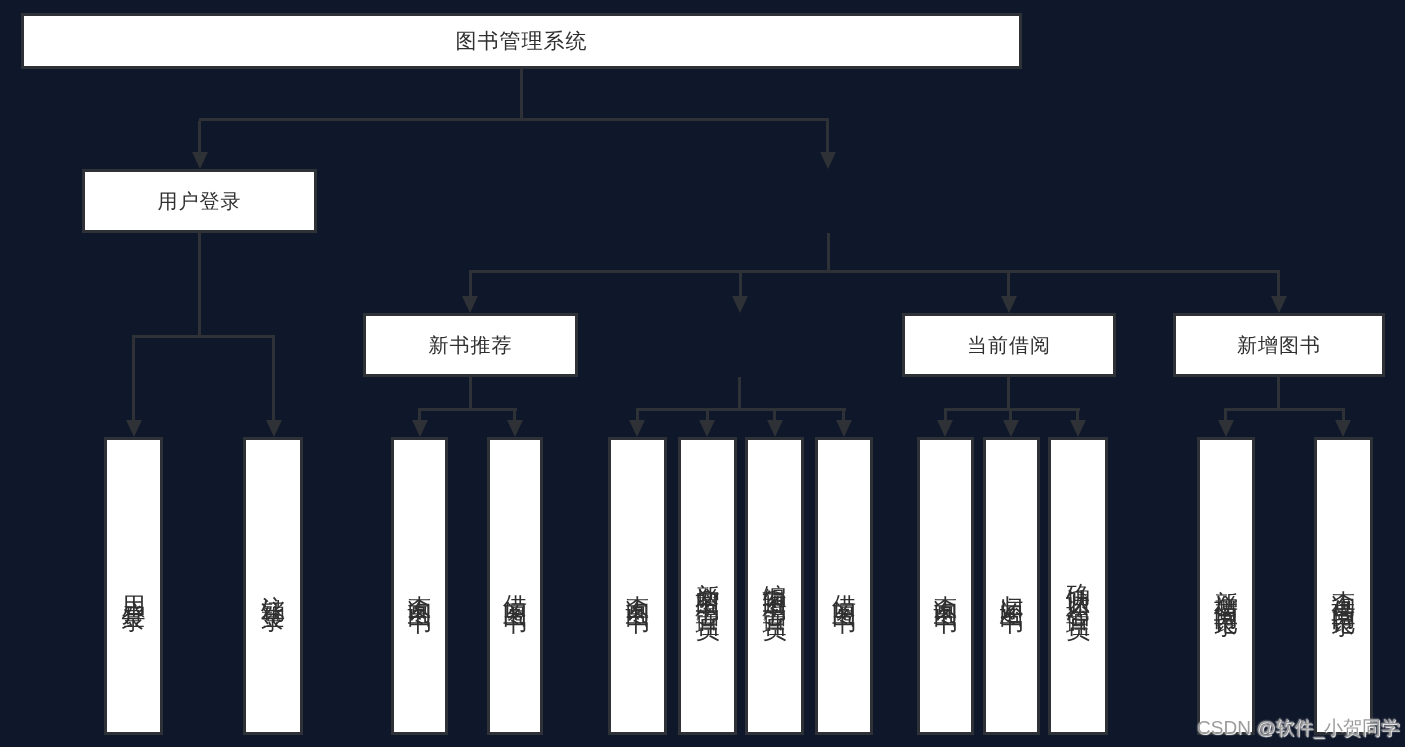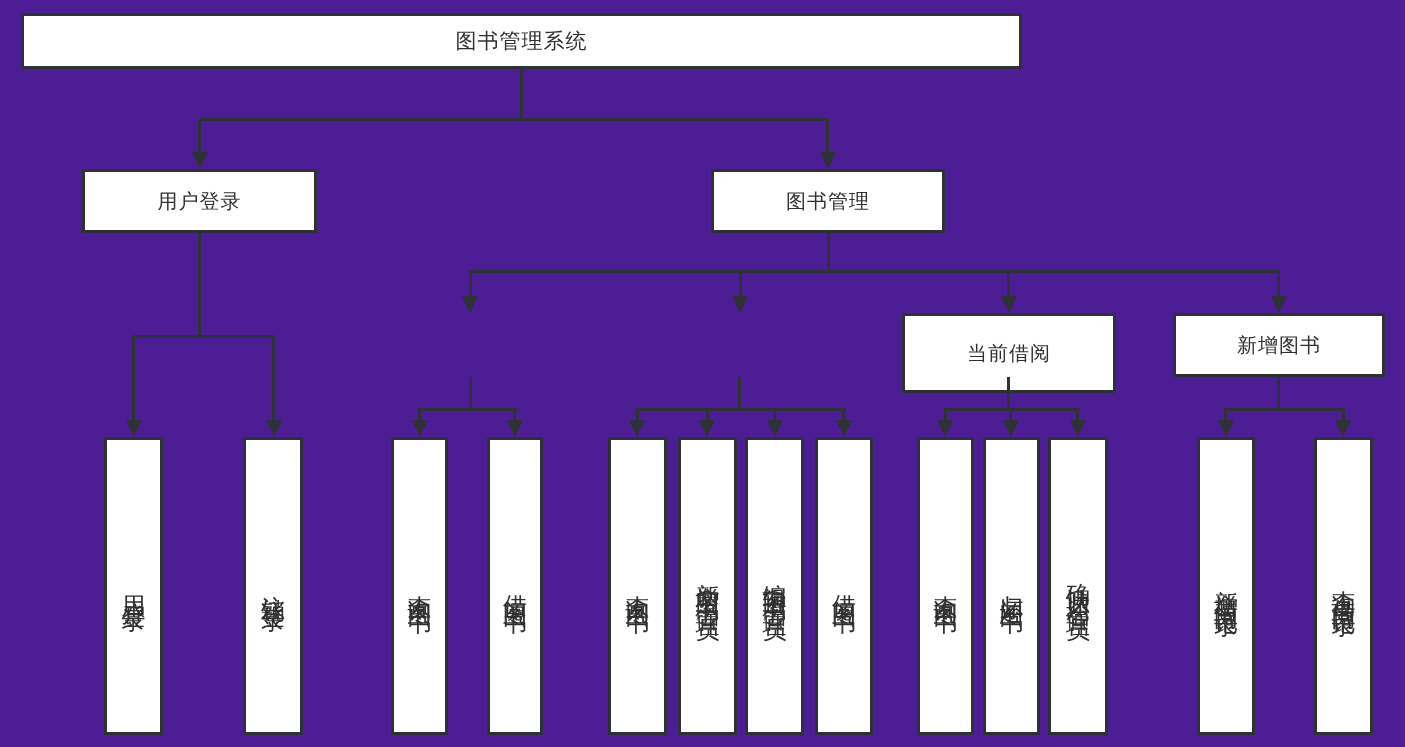--- a/index.html
+++ b/index.html
@@ -1,19 +1,19 @@
 <!DOCTYPE html>
 <html><head>
 <meta charset="utf-8">
 <style>
   html,body{margin:0;padding:0;background:#ffffff;}
   #stage{
     position:relative;
     width:1405px;height:747px;
-    background:#4c1d95;
+    background:#0f172a;
     font-family:Liberation Sans, sans-serif;
     overflow:hidden;
   }
   .box{
     position:absolute;
     border:3px solid #2e3135;
     background:#ffffff;
     box-sizing:border-box;
     display:flex;align-items:center;justify-content:center;
     color:#2f2f2f;
@@ -59,23 +59,20 @@
   <div class="vline" style="left:520px;top:69px;height:49px;"></div>
   <div class="hline" style="left:199px;top:118px;width:630px;"></div>
   <div class="vline" style="left:198px;top:121px;height:32px;"></div>
   <div class="arrow" style="left:192px;top:152px;"></div>
   <div class="vline" style="left:826px;top:121px;height:32px;"></div>
   <div class="arrow" style="left:820px;top:152px;"></div>
 
   <div class="box hbox" style="left:82px;top:169px;width:235px;height:64px;">
     <span>用户登录</span>
   </div>
-  <div class="box hbox" style="left:711px;top:169px;width:234px;height:64px;">
-    <span>图书管理</span>
-  </div>
 
   <div class="vline" style="left:198px;top:233px;height:102px;"></div>
   <div class="hline" style="left:132px;top:335px;width:143px;"></div>
   <div class="vline" style="left:132px;top:338px;height:82px;"></div>
   <div class="arrow" style="left:126px;top:420px;"></div>
   <div class="vline" style="left:272px;top:338px;height:82px;"></div>
   <div class="arrow" style="left:266px;top:420px;"></div>
 
   <div class="box leaf" style="left:104px;top:437px;width:59px;height:298px;">
     <span class="vtext">用户登录</span>
@@ -88,21 +85,24 @@
   <div class="hline" style="left:469px;top:270px;width:811px;"></div>
   <div class="vline" style="left:469px;top:273px;height:24px;"></div>
   <div class="arrow" style="left:462px;top:296px;"></div>
   <div class="vline" style="left:739px;top:273px;height:24px;"></div>
   <div class="arrow" style="left:732px;top:296px;"></div>
   <div class="vline" style="left:1007px;top:273px;height:24px;"></div>
   <div class="arrow" style="left:1001px;top:296px;"></div>
   <div class="vline" style="left:1277px;top:273px;height:24px;"></div>
   <div class="arrow" style="left:1271px;top:296px;"></div>
 
-  <div class="box hbox" style="left:902px;top:313px;width:214px;height:80px;">
+  <div class="box hbox" style="left:363px;top:313px;width:215px;height:64px;">
+    <span>新书推荐</span>
+  </div>
+  <div class="box hbox" style="left:902px;top:313px;width:214px;height:64px;">
     <span>当前借阅</span>
   </div>
   <div class="box hbox" style="left:1173px;top:313px;width:212px;height:64px;">
     <span>新增图书</span>
   </div>
 
   <div class="vline" style="left:469px;top:377px;height:31px;"></div>
   <div class="hline" style="left:418px;top:408px;width:99px;"></div>
   <div class="vline" style="left:418px;top:411px;height:9px;"></div>
   <div class="arrow" style="left:412px;top:420px;"></div>
@@ -166,14 +166,15 @@
   <div class="vline" style="left:1342px;top:411px;height:9px;"></div>
   <div class="arrow" style="left:1335px;top:420px;"></div>
 
   <div class="box leaf" style="left:1197px;top:437px;width:58px;height:298px;">
     <span class="vtext">新增借阅记录</span>
   </div>
   <div class="box leaf" style="left:1314px;top:437px;width:59px;height:298px;">
     <span class="vtext">查询借阅记录</span>
   </div>
 
+  <div class="watermark">CSDN @软件_小贺同学</div>
 
 </div>
 
 </body></html>

